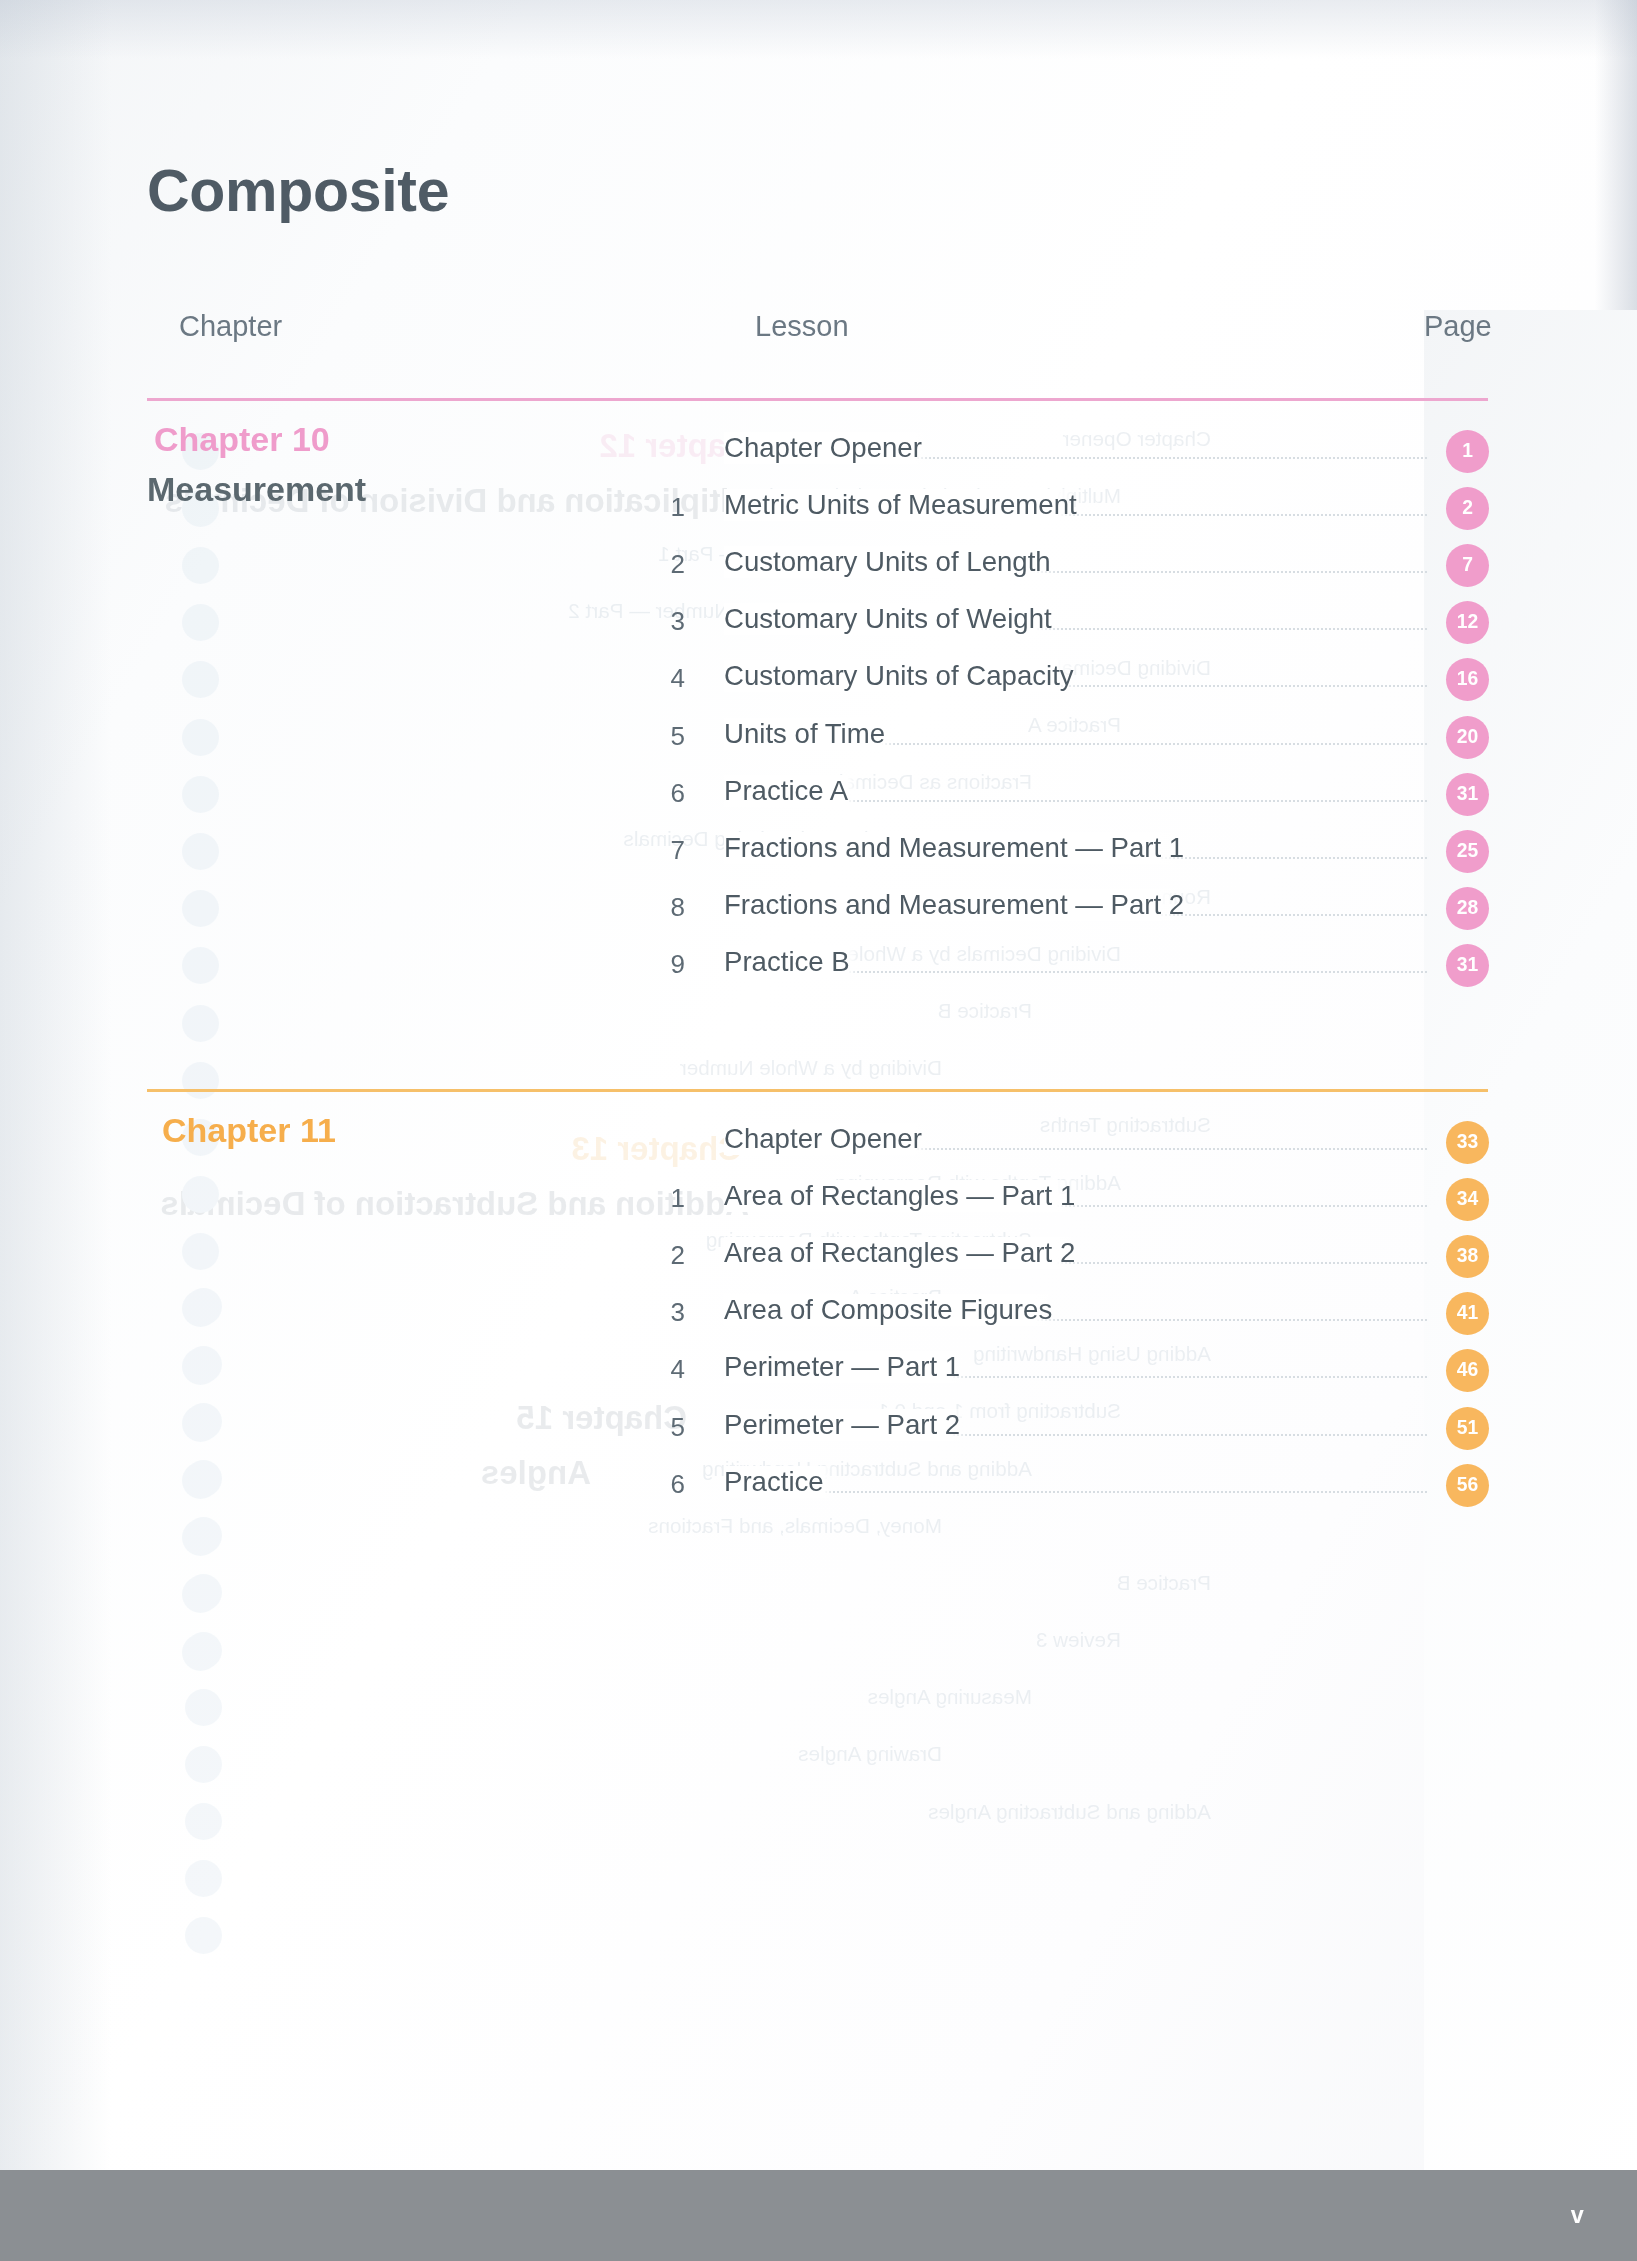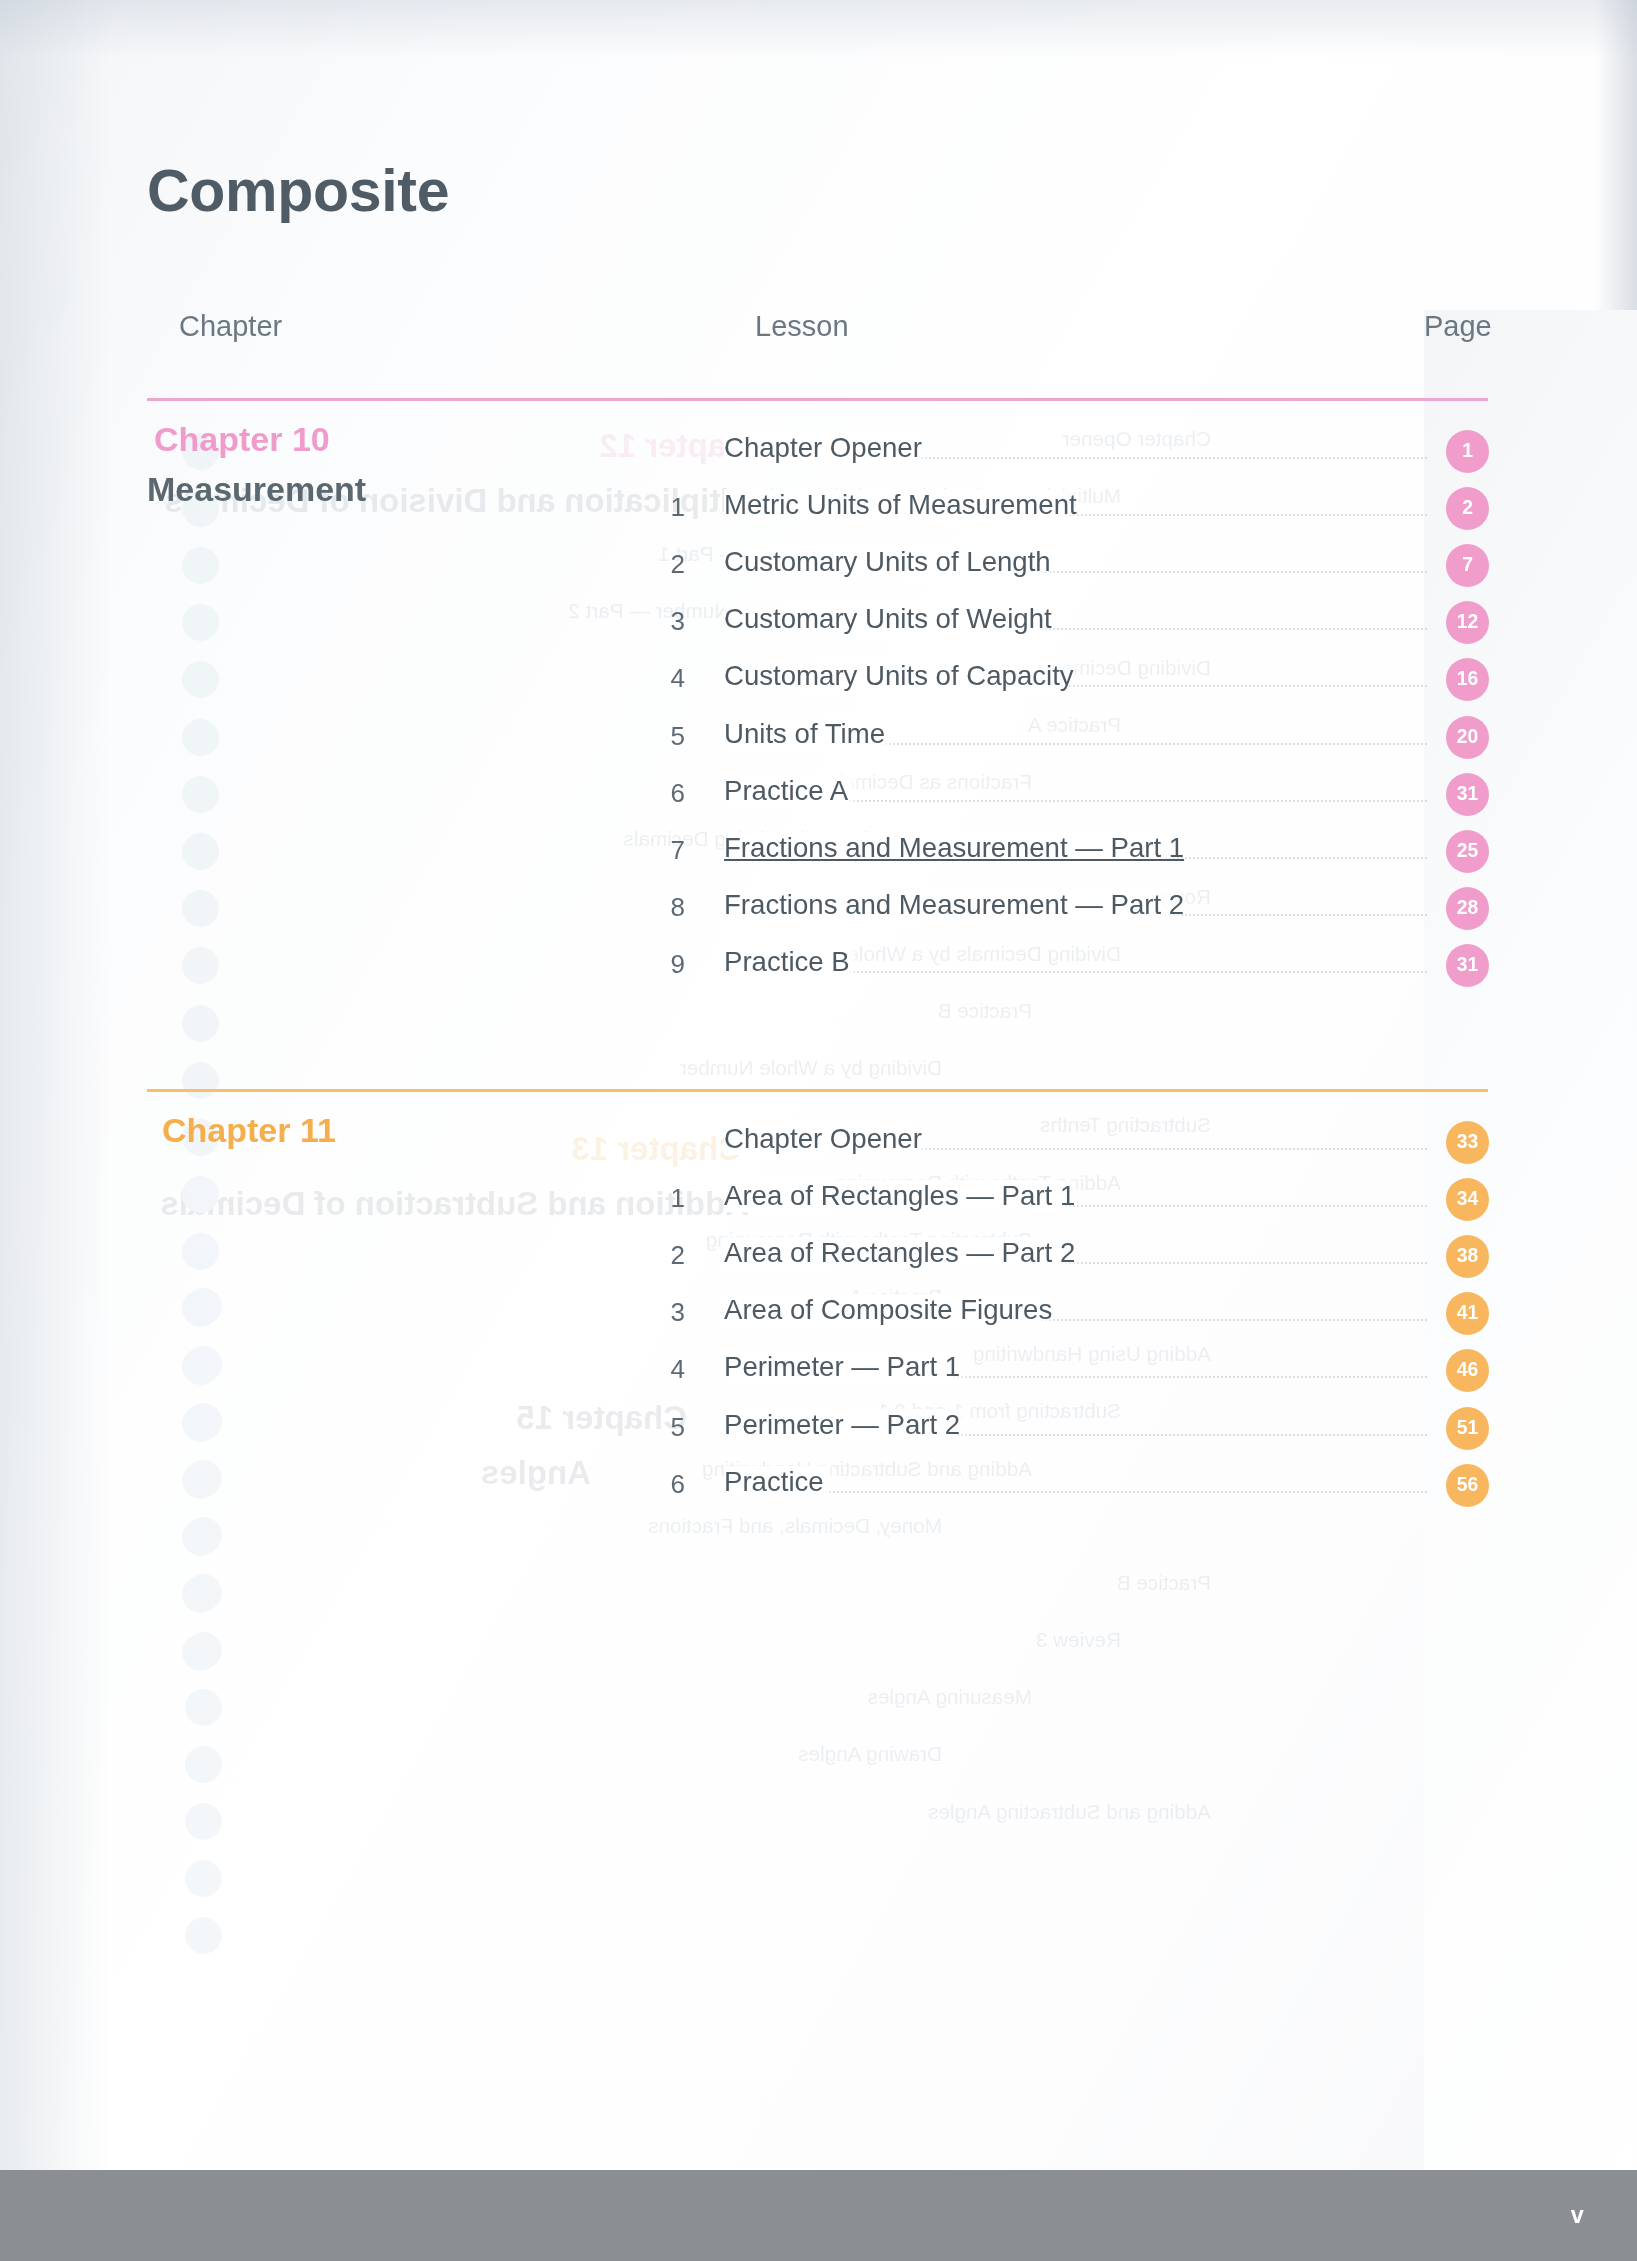--- a/index.html
+++ b/index.html
@@ -337,21 +337,21 @@
       </div>
       <div class="row" style="top: 774px;">
         <div class="leader"></div>
         <div class="num">6</div>
         <div class="label" style="background: linear-gradient(to right, rgb(255, 255, 255) 92%, rgba(255, 255, 255, 0));">Practice A</div>
         <div class="pagebadge pink">31</div>
       </div>
       <div class="row" style="top: 831px;">
         <div class="leader"></div>
         <div class="num">7</div>
-        <div class="label" style="background: linear-gradient(to right, rgb(255, 255, 255) 92%, rgba(255, 255, 255, 0)); text-decoration: underline;">Fractions and Measurement — Part 1</div>
+        <div class="label" style="background: linear-gradient(to right, rgb(255, 255, 255) 92%, rgba(255, 255, 255, 0));">Fractions and Measurement — Part 1</div>
         <div class="pagebadge pink">25</div>
       </div>
       <div class="row" style="top: 888px;">
         <div class="leader"></div>
         <div class="num">8</div>
         <div class="label" style="background: linear-gradient(to right, rgb(255, 255, 255) 92%, rgba(255, 255, 255, 0));">Fractions and Measurement — Part 2</div>
         <div class="pagebadge pink">28</div>
       </div>
       <div class="row" style="top: 945px;">
         <div class="leader"></div>

